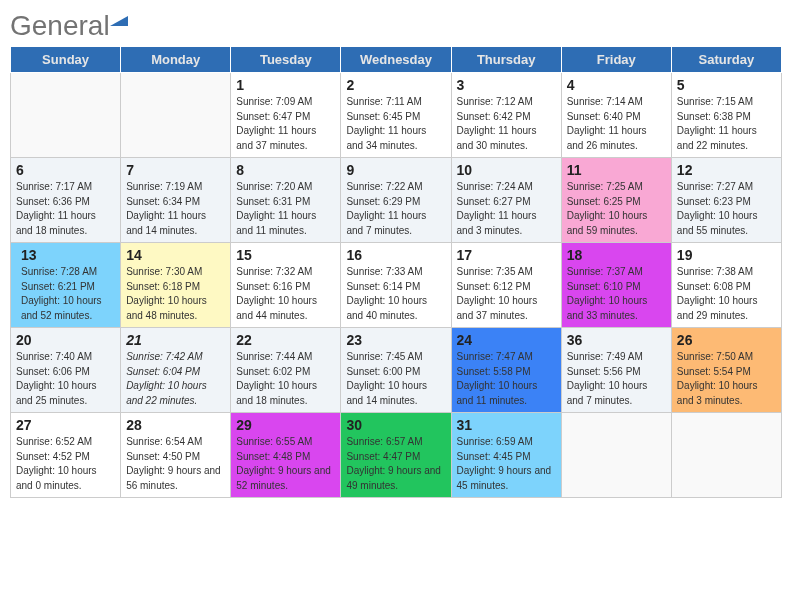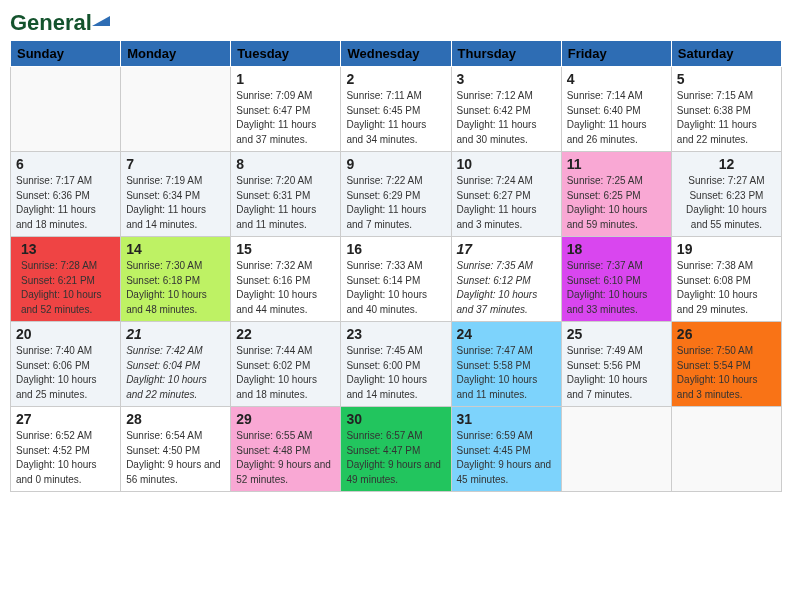--- a/index.html
+++ b/index.html
@@ -24,22 +24,22 @@
     .title-section {
       text-align: right;
     }
     table {
       width: 100%;
       border-collapse: collapse;
       table-layout: fixed;
     }
     th {
       background: #2e6db4;
-      color: #000000;
-      text-align: left;
+      color: #e5e5e5;
+      text-align: center;
       padding: 5px 6px;
       font-size: 13px;
       font-weight: bold;
       border: 1px solid #fff;
       margin-left: 24px;
     }
     td {
       border: 1px solid #ccc;
       vertical-align: top;
       padding: 4px 5px;
@@ -70,21 +70,21 @@
       background: #f5f5f5;
     }
   </style>
 </head>
 <body>
 
 <div class="header">
   <div class="logo">
     <div style="display:flex; align-items:center; gap:2px;">
       <div style="position:relative; display:inline-block;">
-        <span style="font-size:22px; font-weight:bold; color:#14532d;">General</span>
+        <span style="font-size:28px; font-weight:normal; color:#737373;">General</span>
         <svg style="position:absolute; top:2px; right:-18px;" width="18" height="14" viewBox="0 0 18 14">
           <polygon points="0,14 18,4 18,14" fill="#2e6db4"></polygon>
         </svg>
       </div>
     </div>
     <span style="font-size:22px; font-weight:bold; color:#2e6db4; margin-top:-4px;"></span>
   </div>
   <div class="title-section">
     <div style="font-size:34px; color:#444; font-weight:300;"></div>
     <div style="font-size:15px; color:#555;"></div>
@@ -146,43 +146,43 @@
           <div class="day-info">Sunrise: 7:22 AM<br>Sunset: 6:29 PM<br>Daylight: 11 hours and 7 minutes.</div>
         </td>
         <td style="background: rgb(240, 244, 248);">
           <span class="day-num">10</span>
           <div class="day-info">Sunrise: 7:24 AM<br>Sunset: 6:27 PM<br>Daylight: 11 hours and 3 minutes.</div>
         </td>
         <td style="background: #f9a8d4;">
           <span class="day-num">11</span>
           <div class="day-info">Sunrise: 7:25 AM<br>Sunset: 6:25 PM<br>Daylight: 10 hours and 59 minutes.</div>
         </td>
-        <td style="background: rgb(240, 244, 248); text-align: center;">
+        <td style="background: rgb(240, 244, 248);">
           <span class="day-num">12</span>
           <div class="day-info">Sunrise: 7:27 AM<br>Sunset: 6:23 PM<br>Daylight: 10 hours and 55 minutes.</div>
         </td>
       </tr>
       <tr>
-        <td style="background: #ef4444; padding-left: 10px;">
+        <td style="background: #7dd3fc; padding-left: 10px;">
           <span class="day-num">13</span>
           <div class="day-info">Sunrise: 7:28 AM<br>Sunset: 6:21 PM<br>Daylight: 10 hours and 52 minutes.</div>
         </td>
-        <td style="background: #bef264;">
+        <td style="background: #fef9c3;">
           <span class="day-num">14</span>
           <div class="day-info">Sunrise: 7:30 AM<br>Sunset: 6:18 PM<br>Daylight: 10 hours and 48 minutes.</div>
         </td>
         <td style="background: rgb(255, 255, 255); margin-top: 20px;">
           <span class="day-num">15</span>
           <div class="day-info">Sunrise: 7:32 AM<br>Sunset: 6:16 PM<br>Daylight: 10 hours and 44 minutes.</div>
         </td>
         <td style="background: rgb(255, 255, 255);">
           <span class="day-num">16</span>
           <div class="day-info">Sunrise: 7:33 AM<br>Sunset: 6:14 PM<br>Daylight: 10 hours and 40 minutes.</div>
         </td>
-        <td style="background: rgb(255, 255, 255); font-style: italic;">
+        <td style="background: rgb(255, 255, 255);">
           <span class="day-num">17</span>
           <div class="day-info">Sunrise: 7:35 AM<br>Sunset: 6:12 PM<br>Daylight: 10 hours and 37 minutes.</div>
         </td>
         <td style="background: #d946ef;">
           <span class="day-num">18</span>
           <div class="day-info">Sunrise: 7:37 AM<br>Sunset: 6:10 PM<br>Daylight: 10 hours and 33 minutes.</div>
         </td>
         <td style="background: rgb(255, 255, 255);">
           <span class="day-num">19</span>
           <div class="day-info">Sunrise: 7:38 AM<br>Sunset: 6:08 PM<br>Daylight: 10 hours and 29 minutes.</div>
@@ -198,43 +198,43 @@
           <div class="day-info">Sunrise: 7:42 AM<br>Sunset: 6:04 PM<br>Daylight: 10 hours and 22 minutes.</div>
         </td>
         <td style="background: rgb(240, 244, 248);">
           <span class="day-num">22</span>
           <div class="day-info">Sunrise: 7:44 AM<br>Sunset: 6:02 PM<br>Daylight: 10 hours and 18 minutes.</div>
         </td>
         <td style="background: rgb(240, 244, 248);">
           <span class="day-num">23</span>
           <div class="day-info">Sunrise: 7:45 AM<br>Sunset: 6:00 PM<br>Daylight: 10 hours and 14 minutes.</div>
         </td>
-        <td style="background: #7dd3fc;">
+        <td style="background: #3b82f6;">
           <span class="day-num">24</span>
           <div class="day-info">Sunrise: 7:47 AM<br>Sunset: 5:58 PM<br>Daylight: 10 hours and 11 minutes.</div>
         </td>
         <td style="background: rgb(240, 244, 248);">
-          <span class="day-num">25</span>
+          <span class="day-num">36</span>
           <div class="day-info">Sunrise: 7:49 AM<br>Sunset: 5:56 PM<br>Daylight: 10 hours and 7 minutes.</div>
         </td>
-        <td style="background: #f97316;">
+        <td style="background: #fdba74;">
           <span class="day-num">26</span>
           <div class="day-info">Sunrise: 7:50 AM<br>Sunset: 5:54 PM<br>Daylight: 10 hours and 3 minutes.</div>
         </td>
       </tr>
       <tr>
         <td style="background: rgb(255, 255, 255);">
           <span class="day-num">27</span>
           <div class="day-info">Sunrise: 6:52 AM<br>Sunset: 4:52 PM<br>Daylight: 10 hours and 0 minutes.</div>
         </td>
         <td style="background: rgb(255, 255, 255);">
           <span class="day-num">28</span>
           <div class="day-info">Sunrise: 6:54 AM<br>Sunset: 4:50 PM<br>Daylight: 9 hours and 56 minutes.</div>
         </td>
-        <td style="background: #f9a8d4;">
+        <td style="background: #d946ef;">
           <span class="day-num">29</span>
           <div class="day-info">Sunrise: 6:55 AM<br>Sunset: 4:48 PM<br>Daylight: 9 hours and 52 minutes.</div>
         </td>
         <td style="background: #22c55e;">
           <span class="day-num">30</span>
           <div class="day-info">Sunrise: 6:57 AM<br>Sunset: 4:47 PM<br>Daylight: 9 hours and 49 minutes.</div>
         </td>
         <td style="background: #7dd3fc;">
           <span class="day-num">31</span>
           <div class="day-info">Sunrise: 6:59 AM<br>Sunset: 4:45 PM<br>Daylight: 9 hours and 45 minutes.</div>

